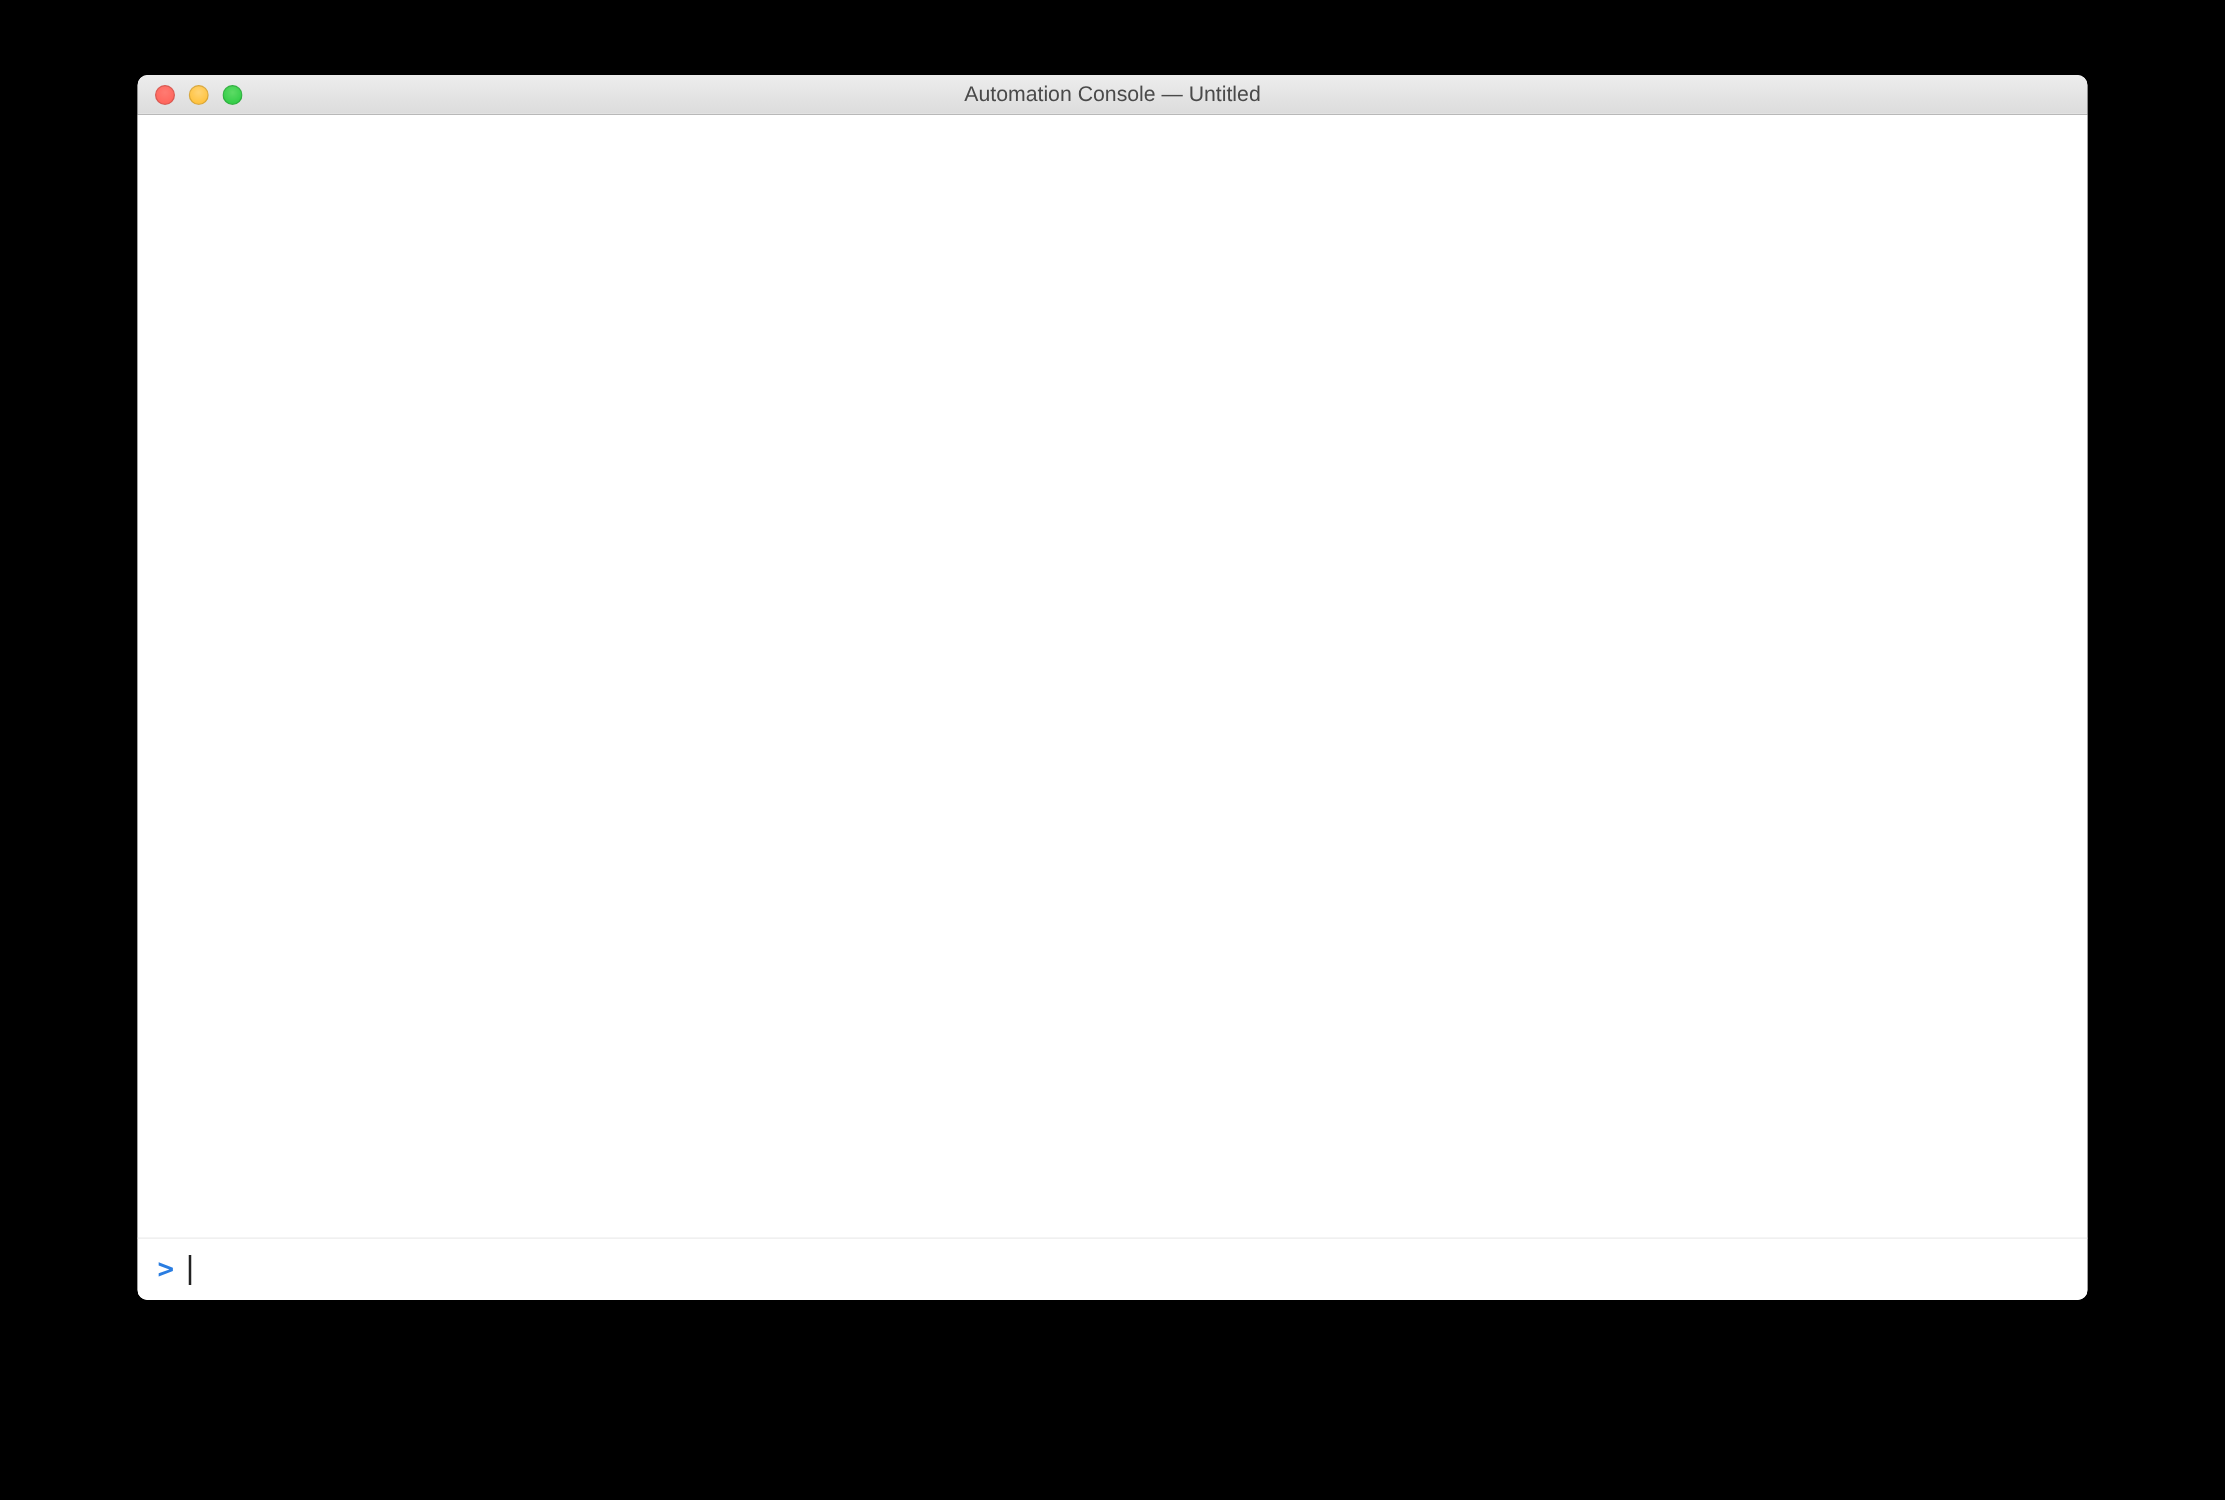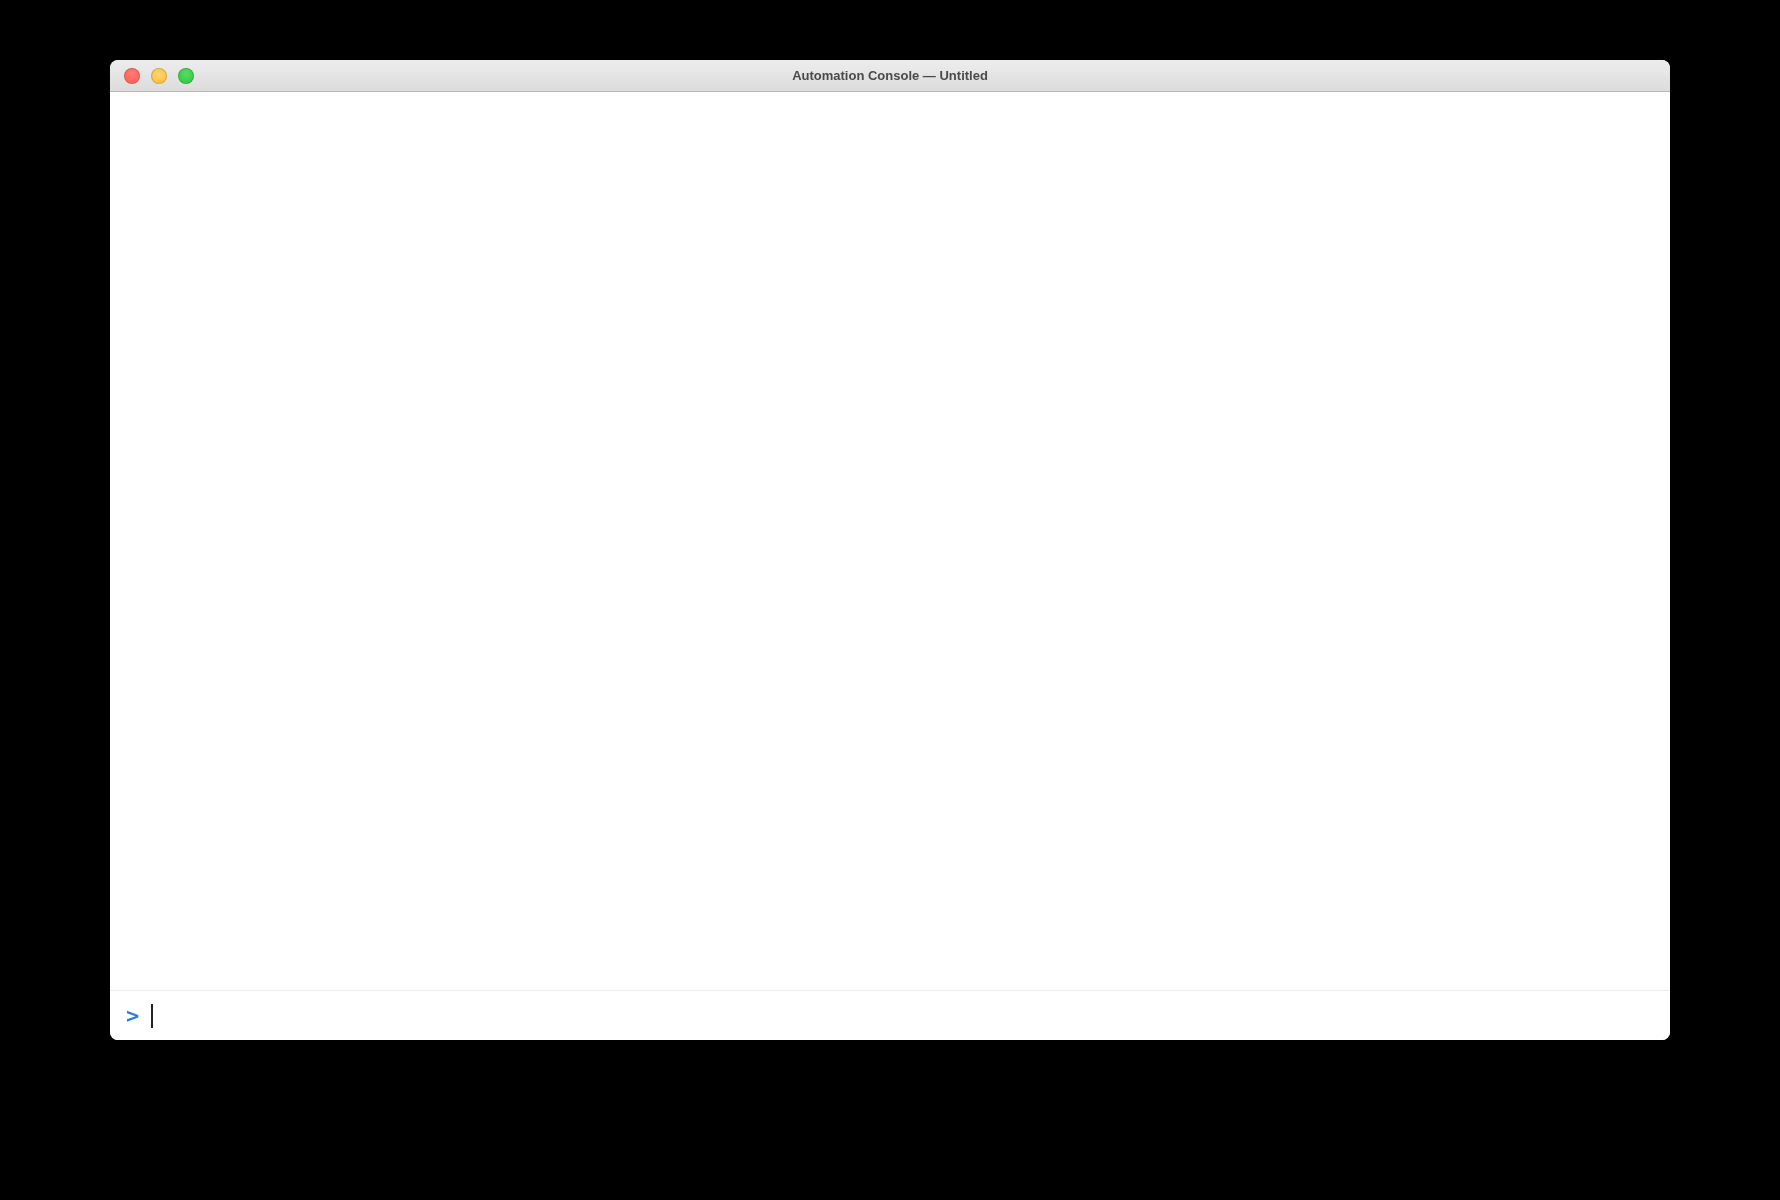--- a/index.html
+++ b/index.html
@@ -65,24 +65,24 @@
     
     .traffic-light.zoom {
       background: radial-gradient(circle at 50% 35%, #5ddb65, #27c93f);
     }
     
     .title {
       position: absolute;
       left: 0;
       right: 0;
       text-align: center;
-      font-size: 13px;
+      font-size: 17px;
       color: #4a4a4a;
       pointer-events: none;
-      font-weight: 700;
+      font-weight: 400;
     }
     
     .output-area {
       flex: 1;
       background: #ffffff;
     }
     
     .input-bar {
       height: 50px;
       border-top: 1px solid #ececec;

